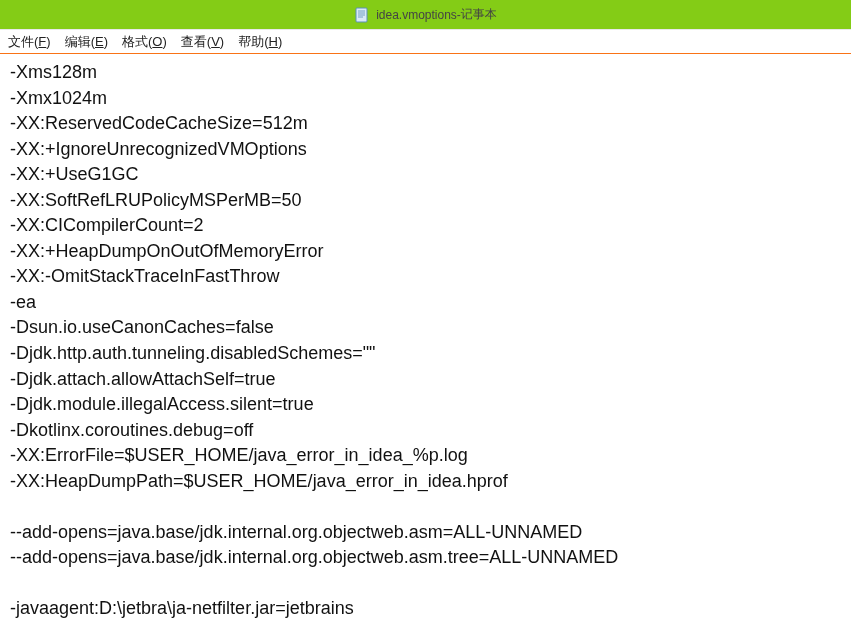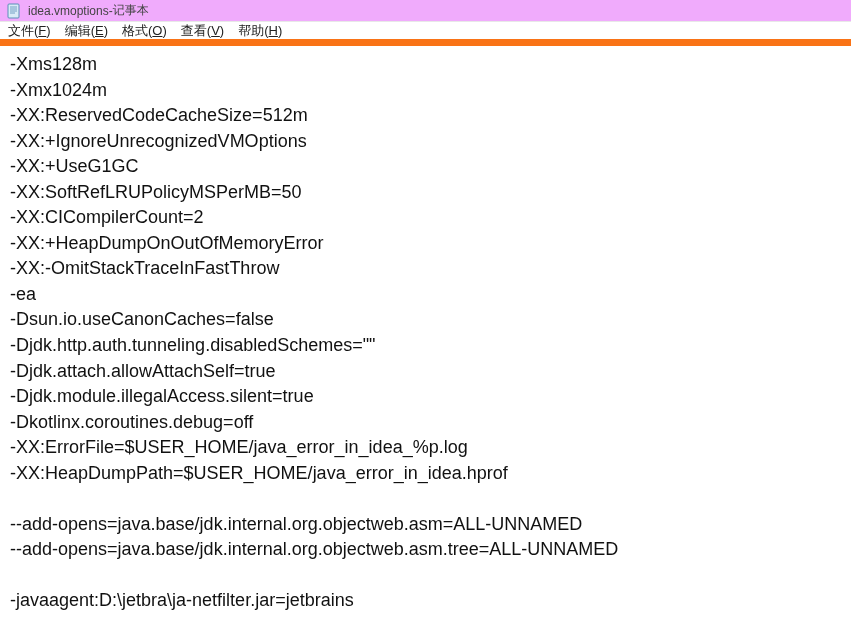--- a/index.html
+++ b/index.html
@@ -6,46 +6,47 @@
     body {
       font-family: "Microsoft YaHei", "Segoe UI", Tahoma, sans-serif;
       font-size: 13px;
       background: #fff;
       width: 851px;
       height: 626px;
       overflow: hidden;
       position: relative;
     }
     .titlebar {
-      height: 22px;
-      background: #f0abfc;
+      height: 30px;
+      background: #84cc16;
       border-bottom: 1px solid #e8e8e8;
       display: flex;
       align-items: center;
       padding: 0 6px;
       font-size: 12px;
       color: #444;
+      justify-content: center;
     }
     .titlebar .app-icon {
       width: 16px;
       height: 16px;
       margin-right: 6px;
       display: inline-flex;
       align-items: center;
       justify-content: center;
     }
     .menubar {
       height: 24px;
       display: flex;
       align-items: center;
       padding: 2px 8px 2px 8px;
       gap: 14px;
       font-size: 13px;
       color: #222;
-      border-bottom: 7px solid #f97316;
+      border-bottom: 1px solid #f97316;
     }
     .menubar .menu-item { cursor: default; }
     .menubar .menu-item u { text-decoration: underline; }
     .content {
       padding: 6px 8px 6px 10px;
       font-size: 18px;
       line-height: 1.42;
       white-space: pre;
       font-family: "Microsoft YaHei", "Segoe UI", Arial, sans-serif;
       color: #111;

